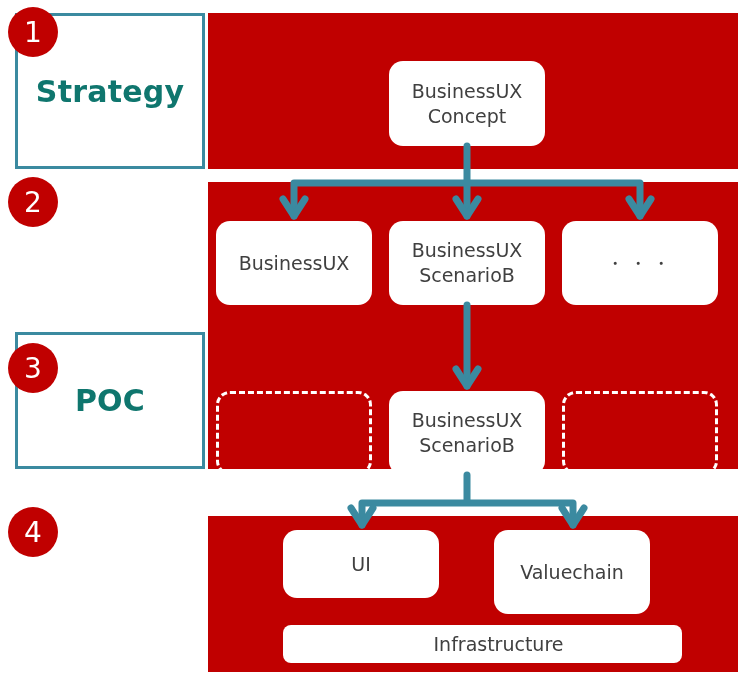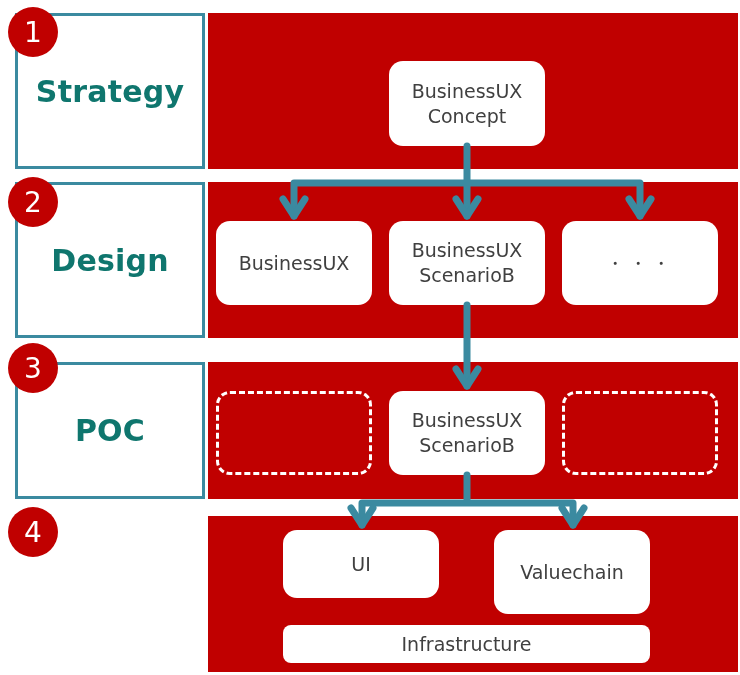--- a/index.html
+++ b/index.html
@@ -25,28 +25,25 @@
 
 <div class="row" style="top:13px;height:156px;">
   <div class="label-box">
     <span class="label-text">Strategy</span>
   </div>
   <div class="band"></div>
 </div>
 <div class="badge" style="left:8px;top:7px;">1</div>
 
 <div class="row" style="top:182px;height:156px;">
-  <div class="label-box">
-    <span class="label-text">Design</span>
-  </div>
   <div class="band"></div>
 </div>
 <div class="badge" style="left:8px;top:177px;">2</div>
 
-<div class="row" style="top:362px;height:137px;">
+<div class="row" style="top:332px;height:137px;">
   <div class="label-box">
     <span class="label-text">POC</span>
   </div>
   <div class="band"></div>
 </div>
 <div class="badge" style="left:8px;top:343px;">3</div>
 
 <div class="row" style="top:516px;height:156px;">
   <div class="band"></div>
 </div>
@@ -74,21 +71,21 @@
   <span>ScenarioB</span>
 </div>
 <div class="ghost" style="left:562px;top:391px;width:156px;height:84px;"></div>
 
 <div class="node" style="left:283px;top:530px;width:156px;height:68px;">
   <span>UI</span>
 </div>
 <div class="node" style="left:494px;top:530px;width:156px;height:84px;text-align:center;">
   <span>Valuechain</span>
 </div>
-<div class="node" style="left:283px;top:625px;width:367px;height:38px;border-radius:8px;">
+<div class="node" style="left:283px;top:625px;width:367px;height:38px;border-radius:8px;padding-left:32px;">
   <span>Infrastructure</span>
 </div>
 
 <svg class="flow" viewBox="0 0 740 675">
   <g stroke="#3b8aa0" stroke-width="7" fill="none" stroke-linecap="round" stroke-linejoin="round">
     <path d="M467 146 V183 M294 183 H640 M294 183 V216 M467 183 V216 M640 183 V216"></path>
     <path d="M283 199 L294 216 L305 199"></path>
     <path d="M456 199 L467 216 L478 199"></path>
     <path d="M629 199 L640 216 L651 199"></path>
     <path d="M467 305 V386"></path>

